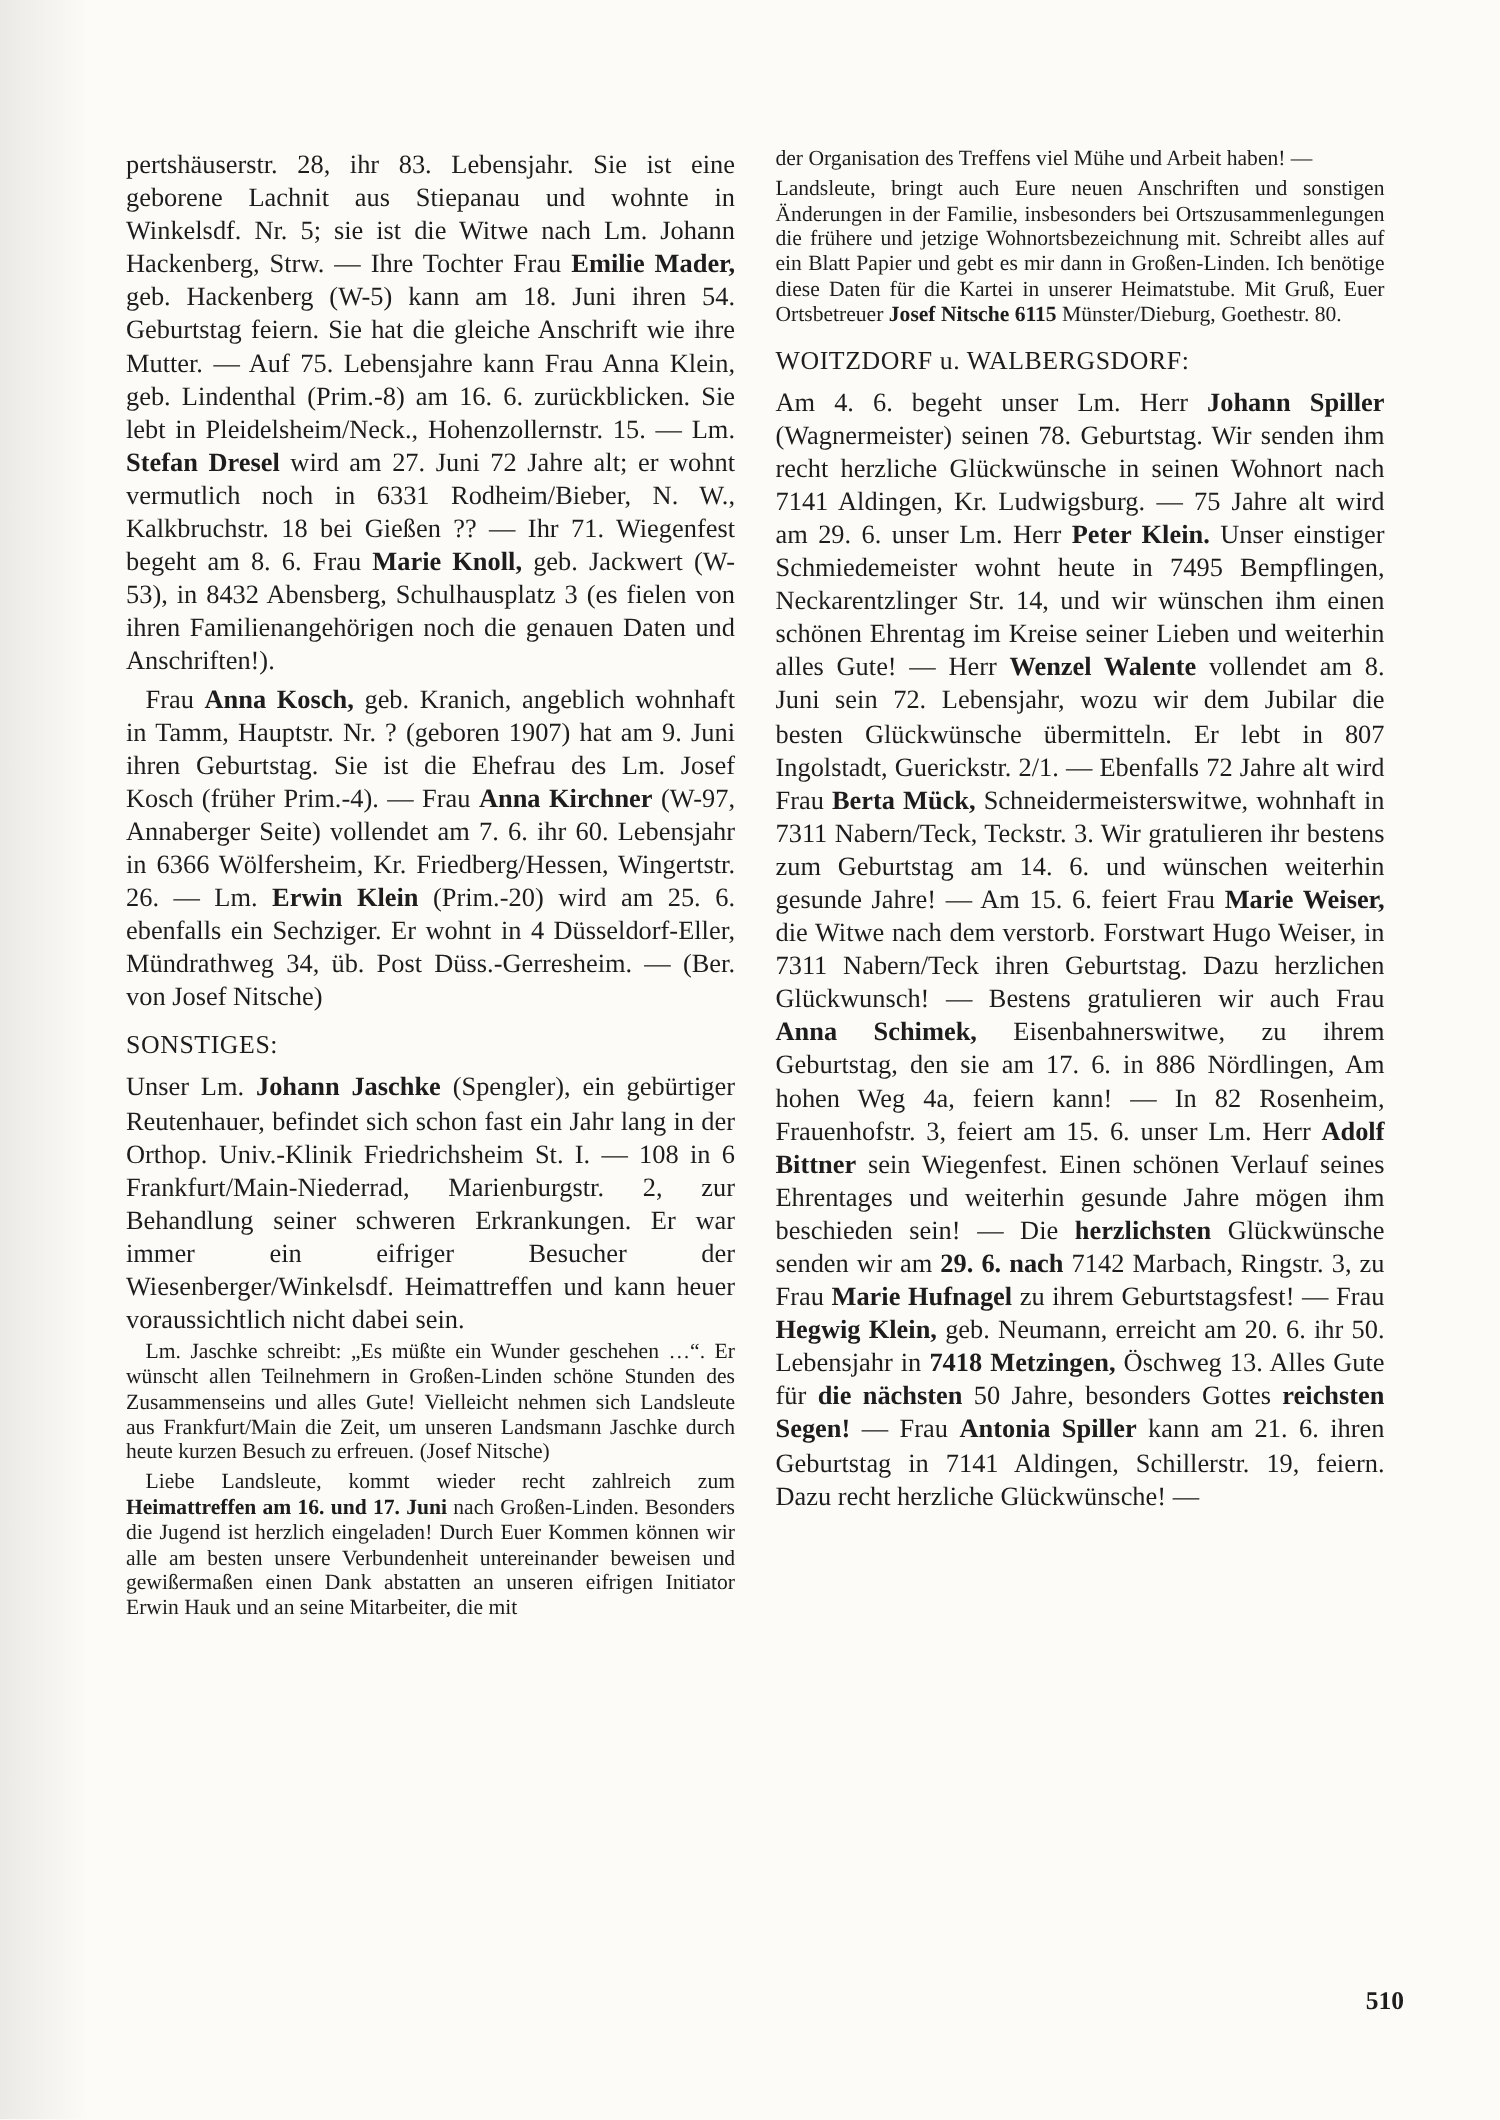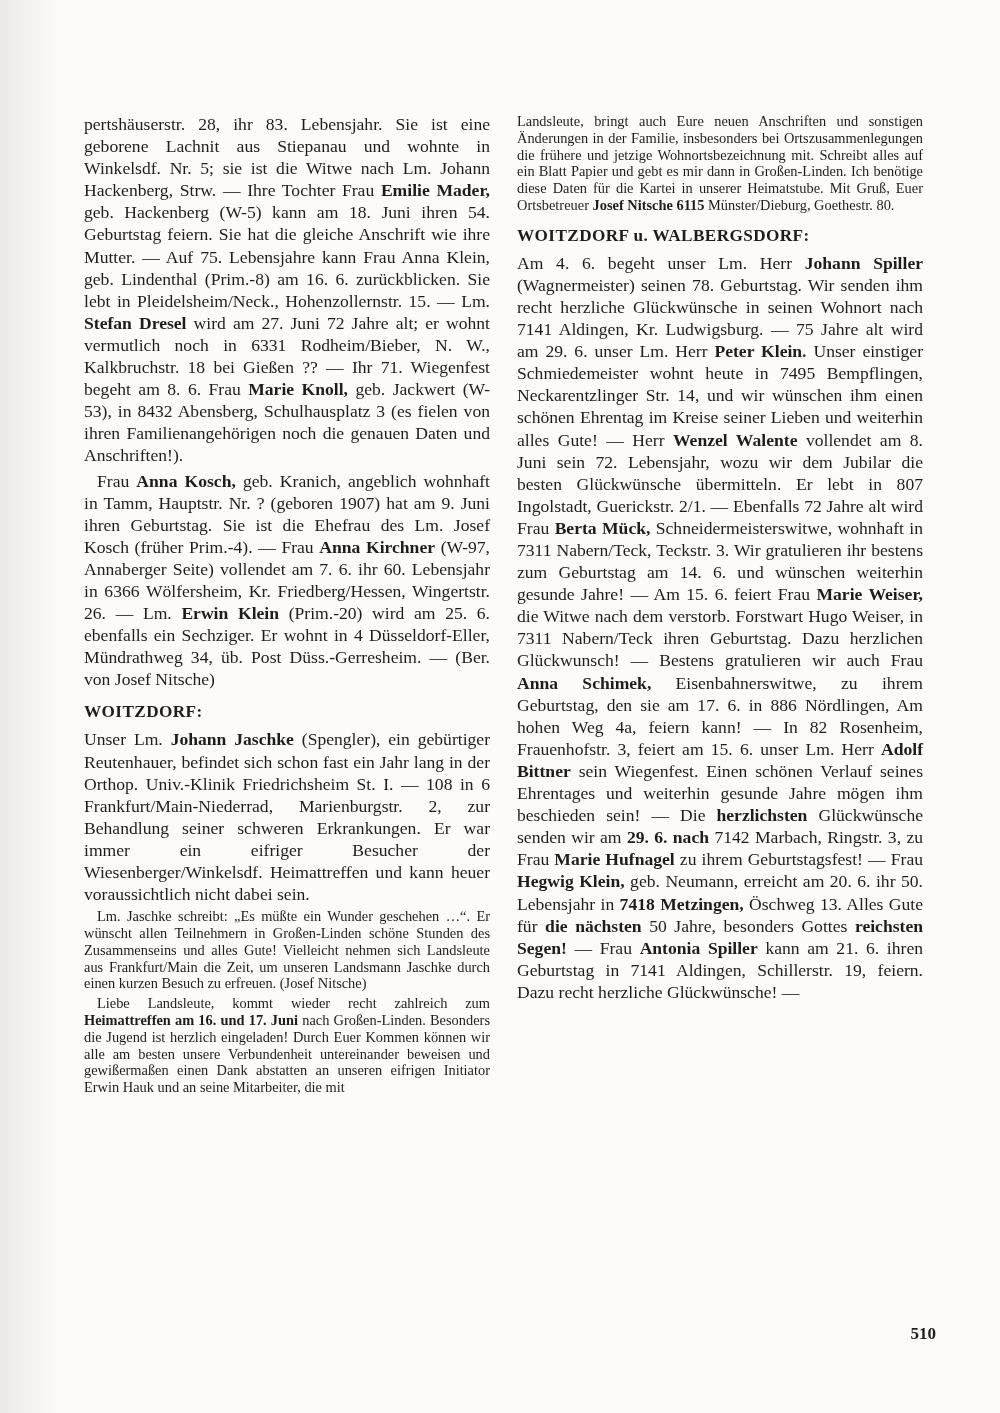--- a/index.html
+++ b/index.html
@@ -24,21 +24,20 @@
     height: 100%;
     background: linear-gradient(to right, rgba(80,78,70,0.10), rgba(80,78,70,0) 85%);
     pointer-events: none;
   }
   .columns {
     position: absolute;
     top: 98px;
     left: 84px;
     display: flex;
     gap: 27px;
-    margin-top: 15px;
   }
   .col {
     width: 406px;
   }
   p.para {
     margin: 0;
     text-align: justify;
     hyphens: auto;
   }
   p.para + p.para {
@@ -52,46 +51,47 @@
     font-size: 14.4px;
     line-height: 16.8px;
   }
   p.indent {
     text-indent: 13px;
   }
   h2.section-heading {
     margin: 11px 0 5px 0;
     font-size: 17.2px;
     line-height: 22px;
-    font-weight: bold;
+    font-weight: normal;
     letter-spacing: 0.4px;
   }
   .page-number {
     position: absolute;
     top: 1324px;
     right: 64px;
     font-size: 17px;
     font-weight: bold;
   }
   b { font-weight: bold; }
 </style>
 </head>
 <body>
 
 <div class="page">
   <div class="gutter-shadow"></div>
   <div class="columns">
     <div class="col">
         <p class="para body"><span>pertshäuserstr. 28, ihr 83. Lebensjahr. Sie ist eine geborene Lachnit aus Stiepanau und wohnte in Winkelsdf. Nr. 5; sie ist die Witwe nach Lm. Johann Hackenberg, Strw. — Ihre Tochter Frau </span><b>Emilie Mader,</b><span> geb. Hackenberg (W-5) kann am 18. Juni ihren 54. Geburtstag feiern. Sie hat die gleiche Anschrift wie ihre Mutter. — Auf 75. Lebensjahre kann Frau Anna Klein, geb. Lindenthal (Prim.-8) am 16. 6. zurückblicken. Sie lebt in Pleidelsheim/Neck., Hohenzollernstr. 15. — Lm. </span><b>Stefan Dresel</b><span> wird am 27. Juni 72 Jahre alt; er wohnt vermutlich noch in 6331 Rodheim/Bieber, N. W., Kalkbruchstr. 18 bei Gießen ?? — Ihr 71. Wiegenfest begeht am 8. 6. Frau </span><b>Marie Knoll,</b><span> geb. Jackwert (W-53), in 8432 Abensberg, Schulhausplatz 3 (es fielen von ihren Familienangehörigen noch die genauen Daten und Anschriften!).</span></p>
         <p class="para body indent"><span>Frau </span><b>Anna Kosch,</b><span> geb. Kranich, angeblich wohnhaft in Tamm, Hauptstr. Nr. ? (geboren 1907) hat am 9. Juni ihren Geburtstag. Sie ist die Ehefrau des Lm. Josef Kosch (früher Prim.-4). — Frau </span><b>Anna Kirchner</b><span> (W-97, Annaberger Seite) vollendet am 7. 6. ihr 60. Lebensjahr in 6366 Wölfersheim, Kr. Friedberg/Hessen, Wingertstr. 26. — Lm. </span><b>Erwin Klein</b><span> (Prim.-20) wird am 25. 6. ebenfalls ein Sechziger. Er wohnt in 4 Düsseldorf-Eller, Mündrathweg 34, üb. Post Düss.-Gerresheim. — (Ber. von Josef Nitsche)</span></p>
-        <h2 class="section-heading">WOITZDORF:</h2>
+        <h2 class="section-heading">SONSTIGES:</h2>
         <p class="para body"><span>Unser Lm. </span><b>Johann Jaschke</b><span> (Spengler), ein gebürtiger Reutenhauer, befindet sich schon fast ein Jahr lang in der Orthop. Univ.-Klinik Friedrichsheim St. I. — 108 in 6 Frankfurt/Main-Niederrad, Marienburgstr. 2, zur Behandlung seiner schweren Erkrankungen. Er war immer ein eifriger Besucher der Wiesenberger/Winkelsdf. Heimattreffen und kann heuer voraussichtlich nicht dabei sein.</span></p>
-        <p class="para small indent"><span>Lm. Jaschke schreibt: „Es müßte ein Wunder geschehen …“. Er wünscht allen Teilnehmern in Großen-Linden schöne Stunden des Zusammenseins und alles Gute! Vielleicht nehmen sich Landsleute aus Frankfurt/Main die Zeit, um unseren Landsmann Jaschke durch einen kurzen Besuch zu erfreuen. (Josef Nitsche)</span></p>
+        <p class="para small indent"><span>Lm. Jaschke schreibt: „Es müßte ein Wunder geschehen …“. Er wünscht allen Teilnehmern in Großen-Linden schöne Stunden des Zusammenseins und alles Gute! Vielleicht nehmen sich Landsleute aus Frankfurt/Main die Zeit, um unseren Landsmann Jaschke durch heute kurzen Besuch zu erfreuen. (Josef Nitsche)</span></p>
         <p class="para small indent"><span>Liebe Landsleute, kommt wieder recht zahlreich zum </span><b>Heimattreffen am 16. und 17. Juni</b><span> nach Großen-Linden. Besonders die Jugend ist herzlich eingeladen! Durch Euer Kommen können wir alle am besten unsere Verbundenheit untereinander beweisen und gewißermaßen einen Dank abstatten an unseren eifrigen Initiator Erwin Hauk und an seine Mitarbeiter, die mit</span></p>
       </div>
     <div class="col">
+        <p class="para small"><span>der Organisation des Treffens viel Mühe und Arbeit haben! —</span></p>
         <p class="para small"><span>Landsleute, bringt auch Eure neuen Anschriften und sonstigen Änderungen in der Familie, insbesonders bei Ortszusammenlegungen die frühere und jetzige Wohnortsbezeichnung mit. Schreibt alles auf ein Blatt Papier und gebt es mir dann in Großen-Linden. Ich benötige diese Daten für die Kartei in unserer Heimatstube. Mit Gruß, Euer Ortsbetreuer </span><b>Josef Nitsche 6115</b><span> Münster/Dieburg, Goethestr. 80.</span></p>
         <h2 class="section-heading">WOITZDORF u. WALBERGSDORF:</h2>
         <p class="para body"><span>Am 4. 6. begeht unser Lm. Herr </span><b>Johann Spiller</b><span> (Wagnermeister) seinen 78. Geburtstag. Wir senden ihm recht herzliche Glückwünsche in seinen Wohnort nach 7141 Aldingen, Kr. Ludwigsburg. — 75 Jahre alt wird am 29. 6. unser Lm. Herr </span><b>Peter Klein.</b><span> Unser einstiger Schmiedemeister wohnt heute in 7495 Bempflingen, Neckarentzlinger Str. 14, und wir wünschen ihm einen schönen Ehrentag im Kreise seiner Lieben und weiterhin alles Gute! — Herr </span><b>Wenzel Walente</b><span> vollendet am 8. Juni sein 72. Lebensjahr, wozu wir dem Jubilar die besten Glückwünsche übermitteln. Er lebt in 807 Ingolstadt, Guerickstr. 2/1. — Ebenfalls 72 Jahre alt wird Frau </span><b>Berta Mück,</b><span> Schneidermeisterswitwe, wohnhaft in 7311 Nabern/Teck, Teckstr. 3. Wir gratulieren ihr bestens zum Geburtstag am 14. 6. und wünschen weiterhin gesunde Jahre! — Am 15. 6. feiert Frau </span><b>Marie Weiser,</b><span> die Witwe nach dem verstorb. Forstwart Hugo Weiser, in 7311 Nabern/Teck ihren Geburtstag. Dazu herzlichen Glückwunsch! — Bestens gratulieren wir auch Frau </span><b>Anna Schimek,</b><span> Eisenbahnerswitwe, zu ihrem Geburtstag, den sie am 17. 6. in 886 Nördlingen, Am hohen Weg 4a, feiern kann! — In 82 Rosenheim, Frauenhofstr. 3, feiert am 15. 6. unser Lm. Herr </span><b>Adolf Bittner</b><span> sein Wiegenfest. Einen schönen Verlauf seines Ehrentages und weiterhin gesunde Jahre mögen ihm beschieden sein! — Die </span><b>herzlichsten</b><span> Glückwünsche senden wir am </span><b>29. 6. nach</b><span> 7142 Marbach, Ringstr. 3, zu Frau </span><b>Marie Hufnagel</b><span> zu ihrem Geburtstagsfest! — Frau </span><b>Hegwig Klein,</b><span> geb. Neumann, erreicht am 20. 6. ihr 50. Lebensjahr in </span><b>7418 Metzingen,</b><span> Öschweg 13. Alles Gute für </span><b>die nächsten</b><span> 50 Jahre, besonders Gottes </span><b>reichsten Segen!</b><span> — Frau </span><b>Antonia Spiller</b><span> kann am 21. 6. ihren Geburtstag in 7141 Aldingen, Schillerstr. 19, feiern. Dazu recht herzliche Glückwünsche! —</span></p>
       </div>
   </div>
   <div class="page-number">510</div>
 </div>
 
 </body></html>

